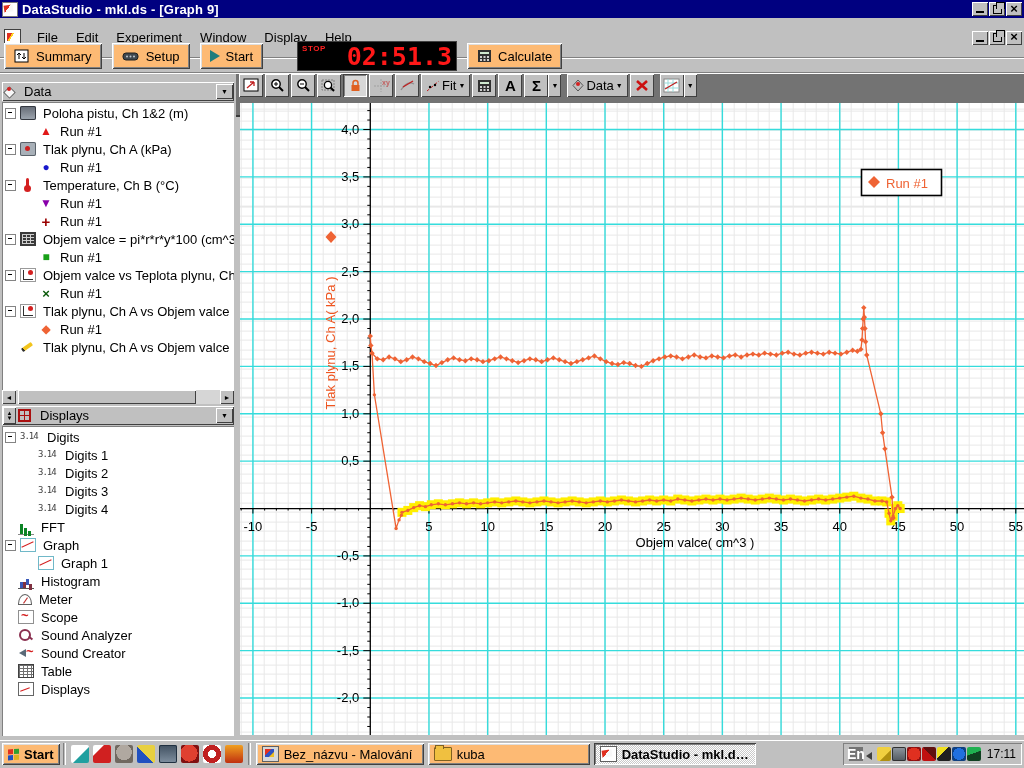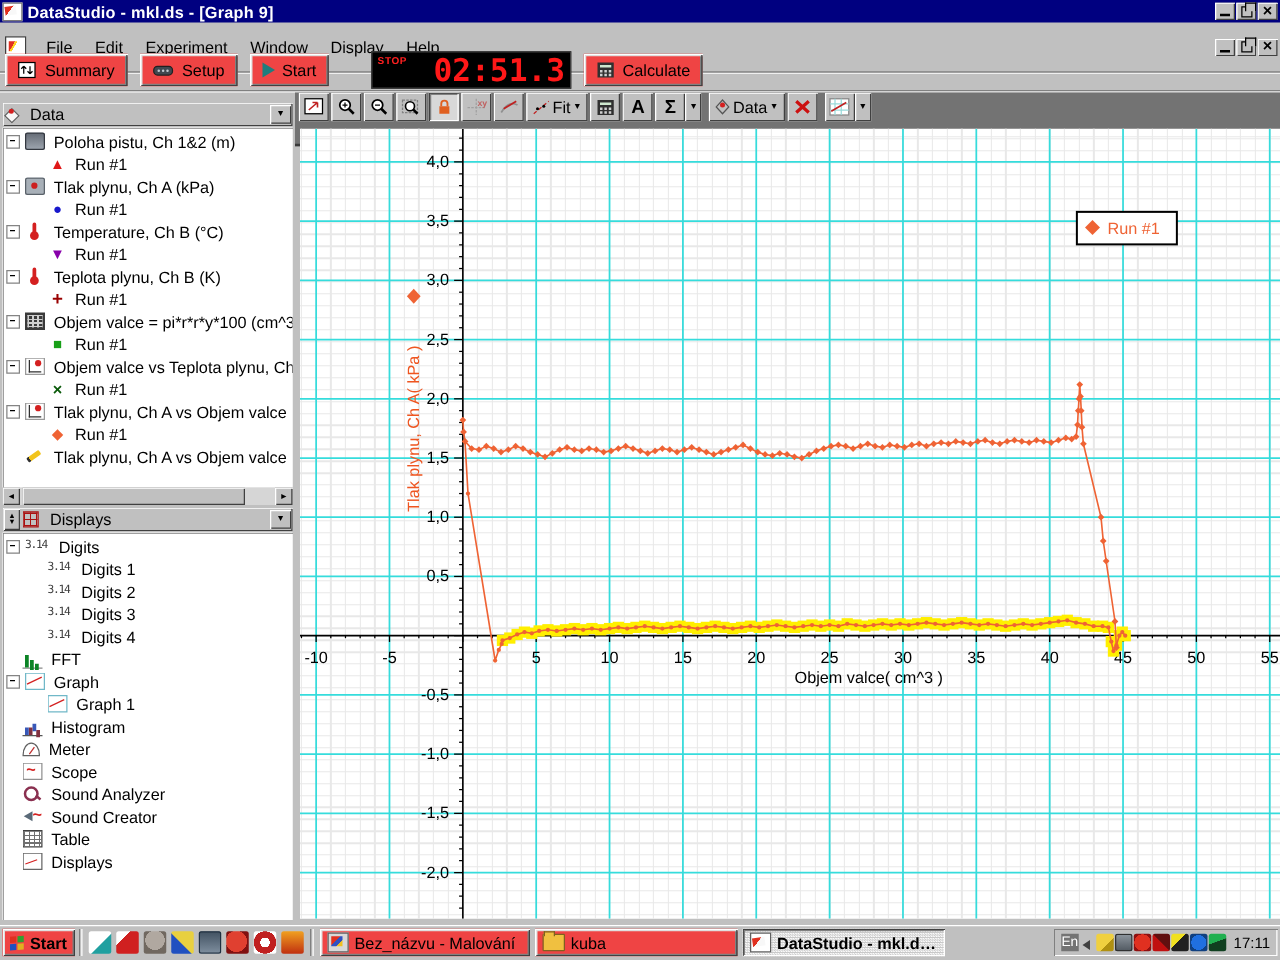--- a/index.html
+++ b/index.html
@@ -1,20 +1,20 @@
 <!DOCTYPE html>
 <html><head>
 <meta charset="utf-8">
 <style>
   html,body{margin:0;padding:0}
   body{width:1024px;height:768px;overflow:hidden;background:#c0c0c0;
        font-family:"Liberation Sans",sans-serif;font-size:13px;color:#000;position:relative}
   .abs{position:absolute}
   
-  .raised{background:#ef4444;box-shadow:inset 1px 1px 0 #ffffff,inset -1px -1px 0 #404040,inset 2px 2px 0 #dfdfdf,inset -2px -2px 0 #808080}
+  .raised{background:#fdba74;box-shadow:inset 1px 1px 0 #ffffff,inset -1px -1px 0 #404040,inset 2px 2px 0 #dfdfdf,inset -2px -2px 0 #808080}
   .raised-thin{background:#c0c0c0;box-shadow:inset 1px 1px 0 #ffffff,inset -1px -1px 0 #404040}
   .pressed{background:#d8d8d8;box-shadow:inset 1px 1px 0 #404040,inset -1px -1px 0 #ffffff,inset 2px 2px 0 #808080}
   
   #titlebar{left:0;top:0;width:1024px;height:18px;background:#000080;display:flex;align-items:center;padding:0 2px;box-sizing:border-box}
   #titlebar .title{color:#fff;font-weight:bold;font-size:13px;margin-left:4px;letter-spacing:.2px}
   .appicon{width:14px;height:13px;background:#fff;position:relative;border:1px solid #777;flex:none}
   .appicon::after{content:"";position:absolute;left:1px;top:2px;width:9px;height:7px;background:linear-gradient(135deg,#e03020 45%,#f8f8f8 46%);transform:rotate(-8deg)}
   .winbtns{margin-left:auto;display:flex;gap:1px}
   .wbtn{width:16px;height:14px;display:flex;align-items:center;justify-content:center;font-size:11px;font-weight:bold;line-height:1}
   .glyph-min{display:block;width:8px;height:8px;border-bottom:2px solid #000;margin-top:-2px}
@@ -120,21 +120,21 @@
   .taskbtn .tb-label{overflow:hidden;text-overflow:ellipsis}
   .taskbtn.active{font-weight:bold;background-image:repeating-conic-gradient(#ffffff 0% 25%,#c9c9c9 25% 50%);background-size:2px 2px}
   .folder{width:16px;height:12px;background:#f0c040;border:1px solid #806020;border-radius:1px;position:relative;flex:none}
   .folder::before{content:"";position:absolute;left:0;top:-3px;width:7px;height:3px;background:#f0c040;border:1px solid #806020;border-bottom:none}
   .painticon{width:15px;height:14px;background:#d8d8d8;border:1px solid #606060;position:relative;flex:none}
   .painticon::after{content:"";position:absolute;left:2px;top:2px;width:9px;height:8px;background:linear-gradient(135deg,#e03020 40%,#3050c0 41% 70%,#f0c020 71%)}
   .dsicon{width:15px;height:14px;background:#fff;border:1px solid #606060;position:relative;flex:none}
   .dsicon::after{content:"";position:absolute;left:1px;top:3px;width:10px;height:7px;background:linear-gradient(135deg,#e03020 45%,#f8f8f8 46%);transform:rotate(-8deg)}
   #tray{margin-left:auto;height:22px;box-shadow:inset 1px 1px 0 #808080,inset -1px -1px 0 #fff;display:flex;align-items:center;padding:0 6px;gap:1px}
   .trayicon{width:14px;height:14px;flex:none;position:relative;border-radius:2px}
-  .tray-en{background:#737373;color:#fff;font-size:11px;font-weight:normal;display:flex;align-items:center;justify-content:center;border-radius:0}
+  .tray-en{background:#737373;color:#fff;font-size:14px;font-weight:bold;display:flex;align-items:center;justify-content:center;border-radius:0}
   .spk{width:0;height:0;border-top:4px solid transparent;border-bottom:4px solid transparent;border-right:6px solid #404040;margin:3px 4px 0 2px}
   #traytime{margin-left:5px;font-size:12px}
 </style>
 </head>
 <body>
 
 <div id="titlebar" class="abs">
   <span class="appicon"></span>
   <span class="title">DataStudio - mkl.ds - [Graph 9]</span>
   <span class="winbtns">
@@ -242,25 +242,20 @@
         <span class="lbl">Run #1</span>
       </div>
     <div class="trow">
         <span class="exp"></span>
         <span class="ti ti-thermo"></span>
         <span class="lbl">Temperature, Ch B (°C)</span>
       </div>
     <div class="trow child">
         <span class="mk mk-tri-purple">▼</span>
         <span class="lbl">Run #1</span>
-      </div>
-    <div class="trow">
-        <span class="exp"></span>
-        <span class="ti ti-thermo"></span>
-        <span class="lbl">Teplota plynu, Ch B (K)</span>
       </div>
     <div class="trow child">
         <span class="mk mk-plus-dred">+</span>
         <span class="lbl">Run #1</span>
       </div>
     <div class="trow">
         <span class="exp"></span>
         <span class="ti ti-calc"></span>
         <span class="lbl">Objem valce = pi*r*r*y*100 (cm^3)</span>
       </div>

